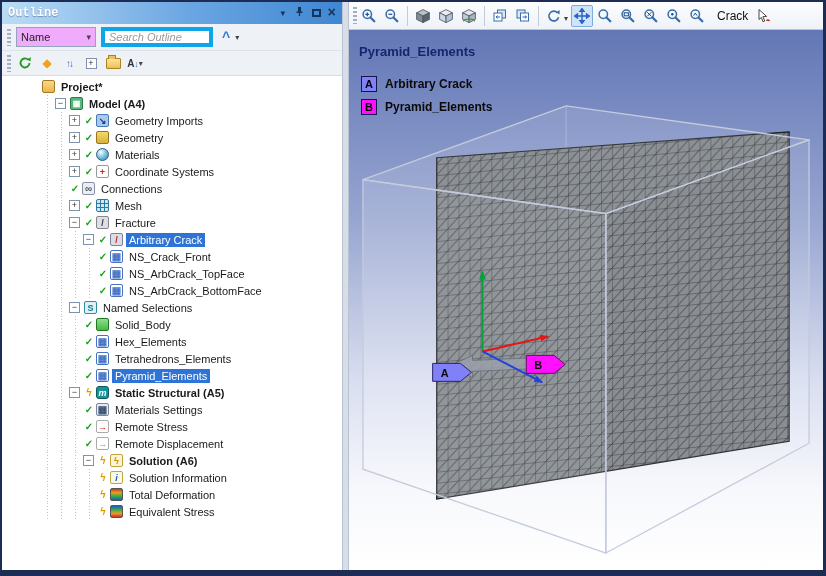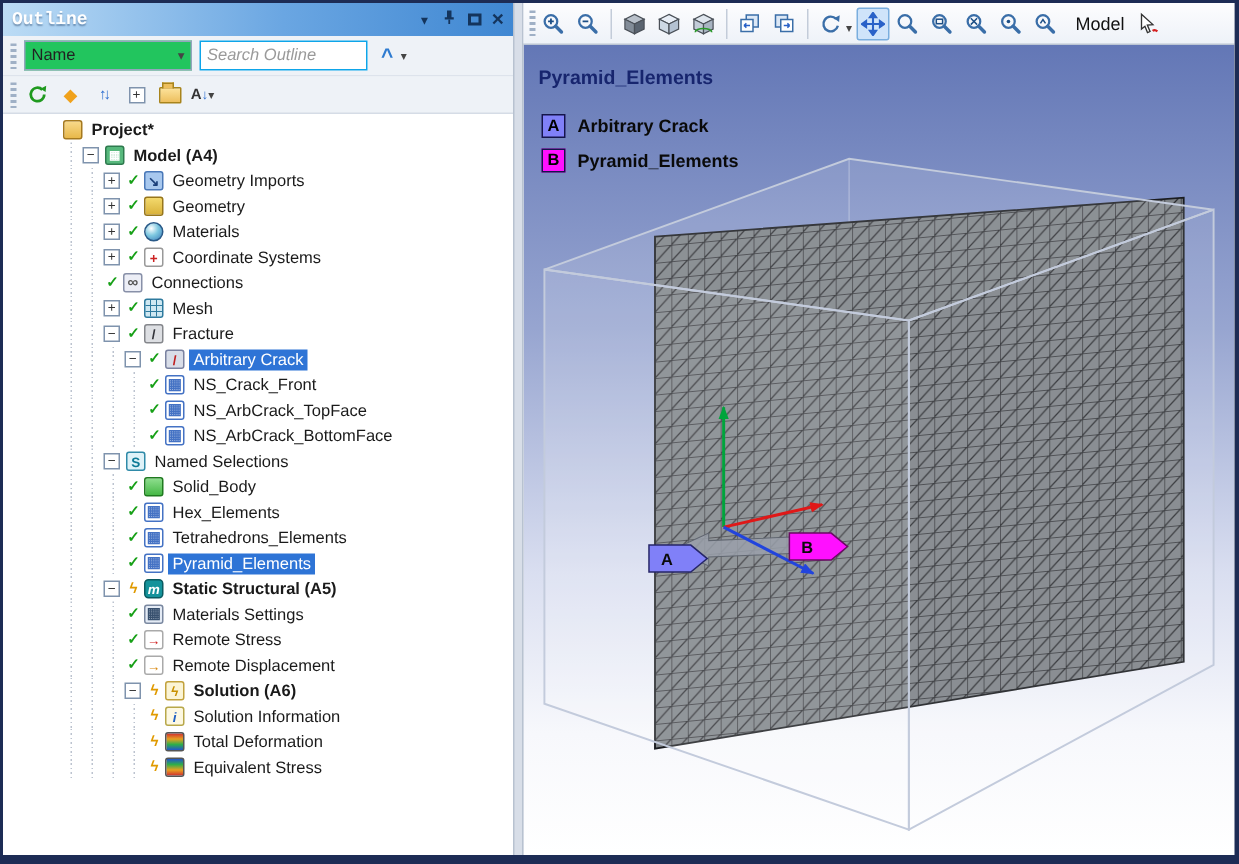--- a/index.html
+++ b/index.html
@@ -25,27 +25,27 @@
   .pt-icons .tb-ic{ font-size:12px; font-weight:bold; line-height:1; cursor:default; }
   .fbx{ display:inline-block; width:9px; height:8px; border:2px solid #14345c; }
 
   .filter-row{
     height:27px; flex:0 0 27px; display:flex; align-items:center; gap:5px;
     background:#eef2f7; padding:0 5px; border-bottom:1px solid #dde3ec;
   }
   .grip{ width:4px; flex:0 0 4px; height:17px;
     background-image:repeating-linear-gradient(to bottom,#9fb0c6 0 2px,transparent 2px 4px); }
   .combo{
-    width:112px; height:20px; background:#22c55e; border:1px solid #93a5bd;
+    width:80px; height:20px; background:#f0abfc; border:1px solid #93a5bd;
     display:flex; align-items:center; justify-content:space-between; padding:0 4px; font-size:11px; color:#222;text-align:right;
   }
   .cv{ font-size:9px; color:#444; }
   .cv.small{ font-size:8px; }
   .search{
-    width:112px; height:20px; border:1px solid #0ea5e9; font-size:11px; padding:0 4px;
+    width:112px; height:20px; border:4px solid #0ea5e9; font-size:11px; padding:0 4px;
     font-family:"Liberation Sans", sans-serif; color:#333; background:#fff;
   }
   .search::placeholder{ color:#9a9a9a; font-style:italic; }
   .chev{ color:#2e7bd0; font-weight:bold; font-size:14px; line-height:1; margin-left:4px; }
 
   .tools-row{
     height:25px; flex:0 0 25px; display:flex; align-items:center; gap:6px;
     background:#eef2f7; padding:0 5px; border-bottom:1px solid #d5dce6;
   }
   .obtn{ height:20px; min-width:16px; display:flex; align-items:center; justify-content:center; }
@@ -497,21 +497,21 @@
               <circle cx="6.3" cy="6.3" r="1.2" fill="#1d4f86"></circle>
             </svg>
           </span>
           <span class="tbtn">
             <svg viewBox="0 0 16 16" width="16" height="16">
               <circle cx="6.3" cy="6.3" r="4.2" fill="none" stroke="#3a6ea8" stroke-width="1.5"></circle>
               <line x1="9.5" y1="9.5" x2="13.3" y2="13.3" stroke="#3a6ea8" stroke-width="2.3" stroke-linecap="round"></line>
               <path d="M4.6 7.6l1.7-2.6 1.7 2.6" fill="none" stroke="#1d4f86" stroke-width="1"></path>
             </svg>
           </span>
-          <span class="sel-label">Model</span>
+          <span class="sel-label">Crack</span>
           <span class="tbtn">
             <svg viewBox="0 0 16 16" width="16" height="16">
               <polygon points="3,1.5 10.6,8.4 6.9,8.7 8.7,13 7,13.7 5.3,9.5 3,11.4" fill="#fff" stroke="#333" stroke-width="0.9"></polygon>
               <path d="M10.4 12.6c1.1-.9 2.3-.5 3.2.3" fill="none" stroke="#d42020" stroke-width="1.4"></path>
             </svg>
           </span>
         </div>
 
       <div class="viewport">
         <svg class="scene" viewBox="0 0 476 541" preserveAspectRatio="none">

